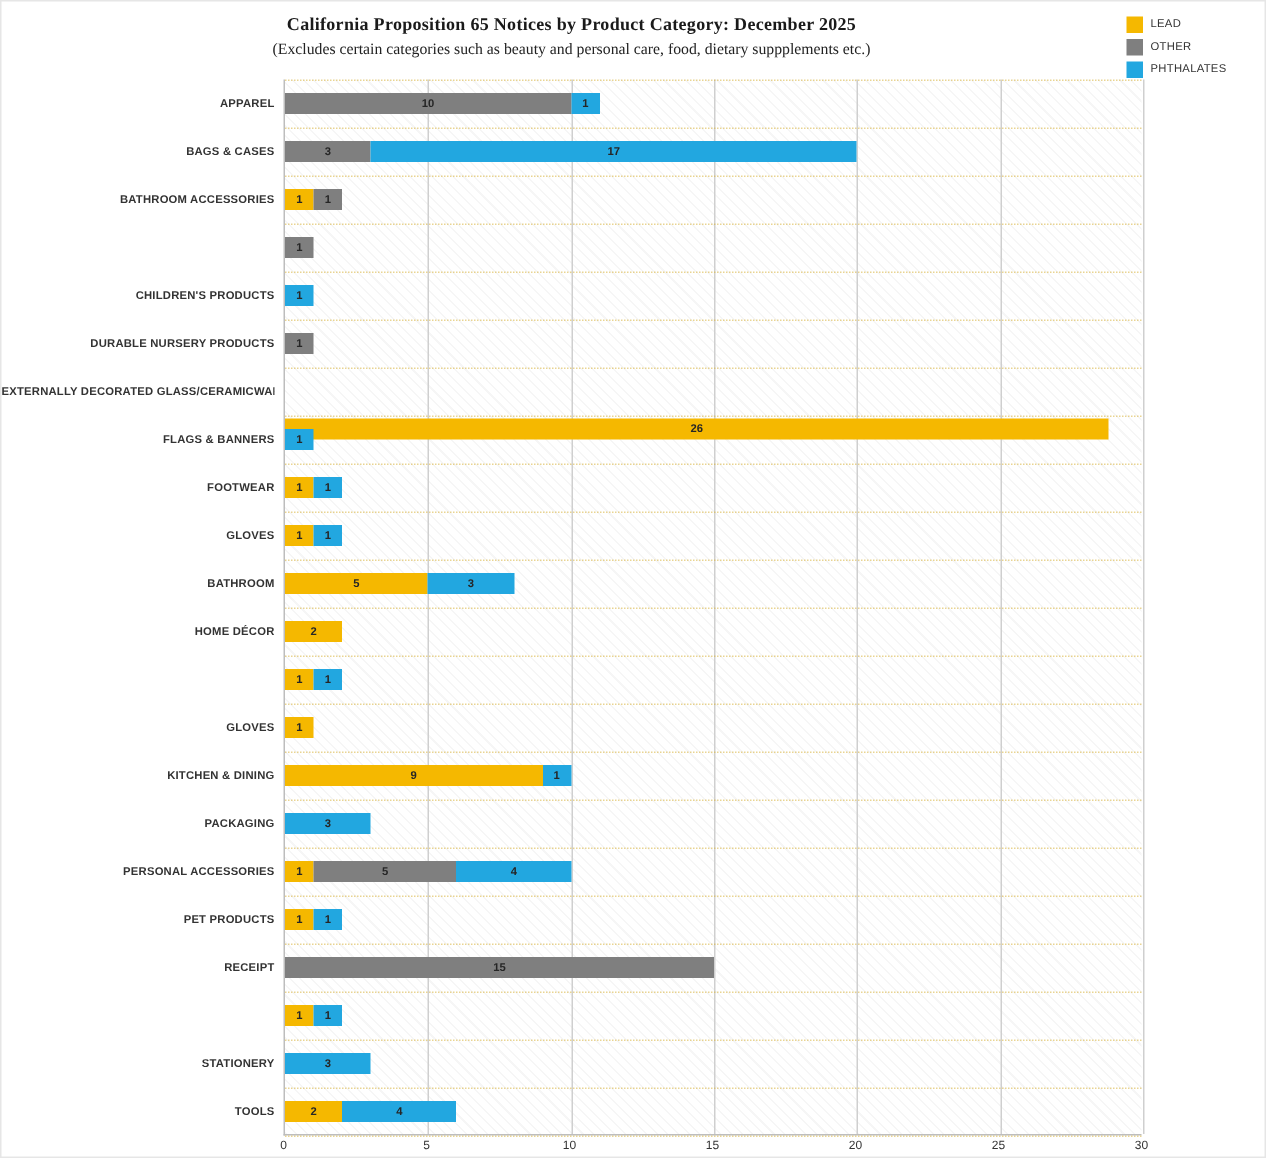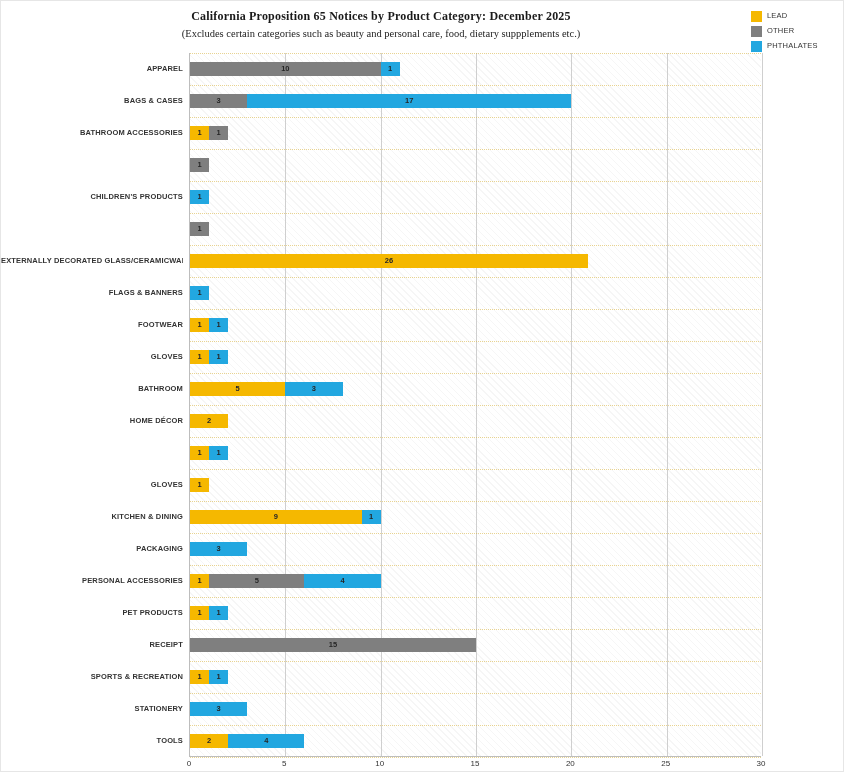--- a/index.html
+++ b/index.html
@@ -268,30 +268,31 @@
         </div>
         <div class="cat-row" style="top: 132px;">
           <div class="cat-label">CHILDREN'S PRODUCTS</div>
           <div class="bars" style="width: 572px;">
             <div class="bar-seg" style="left: 0px; width: 19.0667px; background: rgb(34, 167, 224);">
               <span class="bar-val">1</span>
             </div>
           </div>
         </div>
         <div class="cat-row" style="top: 164px;">
+          <div class="cat-label">DURABLE NURSERY PRODUCTS</div>
           <div class="bars" style="width: 572px;">
             <div class="bar-seg" style="left: 0px; width: 19.0667px; background: rgb(127, 127, 127);">
               <span class="bar-val">1</span>
             </div>
           </div>
         </div>
         <div class="cat-row" style="top: 196px;">
           <div class="cat-label">EXTERNALLY DECORATED GLASS/CERAMICWARE</div>
           <div class="bars" style="width: 572px;">
-            <div class="bar-seg" style="left: 0px; width: 398px; background: rgb(245, 184, 0);">
+            <div class="bar-seg" style="left: 0px; width: 549px; background: rgb(245, 184, 0); margin-top: 25px;">
               <span class="bar-val">26</span>
             </div>
           </div>
         </div>
         <div class="cat-row" style="top: 228px;">
           <div class="cat-label">FLAGS &amp; BANNERS</div>
           <div class="bars" style="width: 572px;">
             <div class="bar-seg" style="left: 0px; width: 19.0667px; background: rgb(34, 167, 224);">
               <span class="bar-val">1</span>
             </div>
@@ -402,21 +403,20 @@
         </div>
         <div class="cat-row" style="top: 580px;">
           <div class="cat-label">RECEIPT</div>
           <div class="bars" style="width: 572px;">
             <div class="bar-seg" style="left: 0px; width: 286px; background: rgb(127, 127, 127);">
               <span class="bar-val">15</span>
             </div>
           </div>
         </div>
         <div class="cat-row" style="top: 612px;">
-          <div class="cat-label">SPORTS &amp; RECREATION</div>
           <div class="bars" style="width: 572px;">
             <div class="bar-seg" style="left: 0px; width: 19.0667px; background: rgb(245, 184, 0);">
               <span class="bar-val">1</span>
             </div>
             <div class="bar-seg" style="left: 19.0667px; width: 19.0667px; background: rgb(34, 167, 224);">
               <span class="bar-val">1</span>
             </div>
           </div>
         </div>
         <div class="cat-row" style="top: 644px;">

